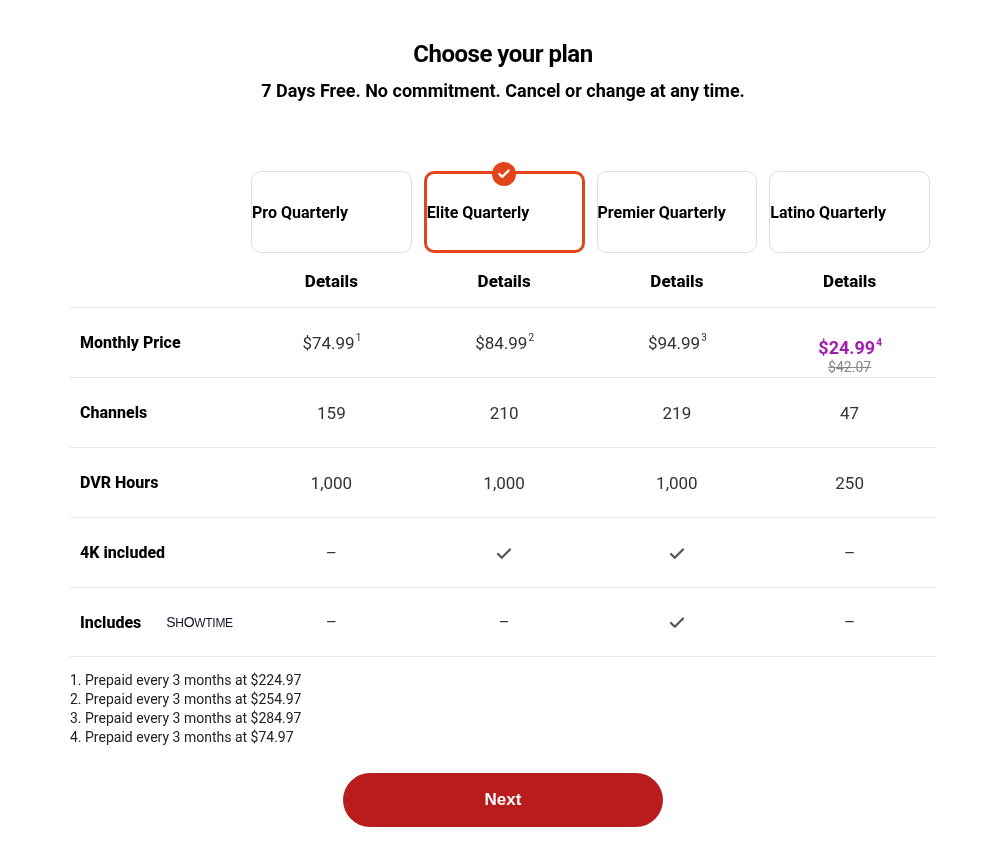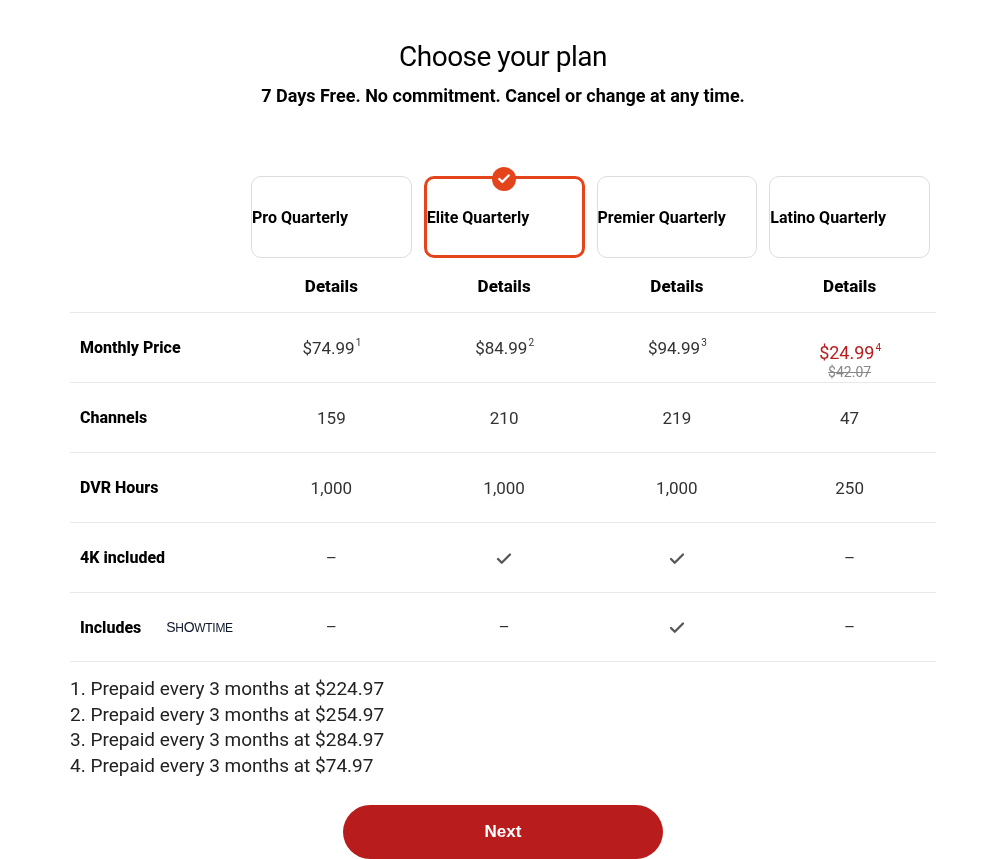--- a/index.html
+++ b/index.html
@@ -9,22 +9,22 @@
     font-family: -apple-system, BlinkMacSystemFont, "Segoe UI", Roboto, Helvetica, Arial, sans-serif;
     background: #fff;
     color: #000;
     width: 1006px;
   }
   .wrap {
     padding: 40px 70px 40px 70px;
   }
   h1 {
     text-align: center;
-    font-weight: 400;
-    font-size: 28px;
+    font-weight: 700;
+    font-size: 24px;
     margin: 0 0 12px 0;
     letter-spacing: -0.5px;
   }
   .sub {
     text-align: center;
     font-weight: 700;
     font-size: 18px;
     margin-bottom: 70px;
   }
 
@@ -115,22 +115,22 @@
     left: 1px;
   }
   .discount {
     display: flex;
     flex-direction: column;
     align-items: center;
     justify-content: center;
     line-height: 1.2;
   }
   .discount .now {
-    font-weight: 400;
-    color: #b91c1c;
+    font-weight: 700;
+    color: #a21caf;
     font-size: 18px;
     margin-top: 28px;
   }
   .discount .was {
     text-decoration: line-through;
     color: #888;
     font-size: 14px;
   }
   .dash {
     color: #888;
@@ -152,21 +152,21 @@
     position: relative;
     display: inline-block;
     line-height: 1;
   }
   .showtimelogo .big {
     font-size: 14px;
   }
 
   .footnotes {
     margin-top: 14px;
-    font-size: 19px;
+    font-size: 14px;
     color: #222;
     line-height: 1.35;
   }
   .footnotes div { }
 
   .nextwrap {
     text-align: center;
     margin-top: 26px;
   }
   .next {

